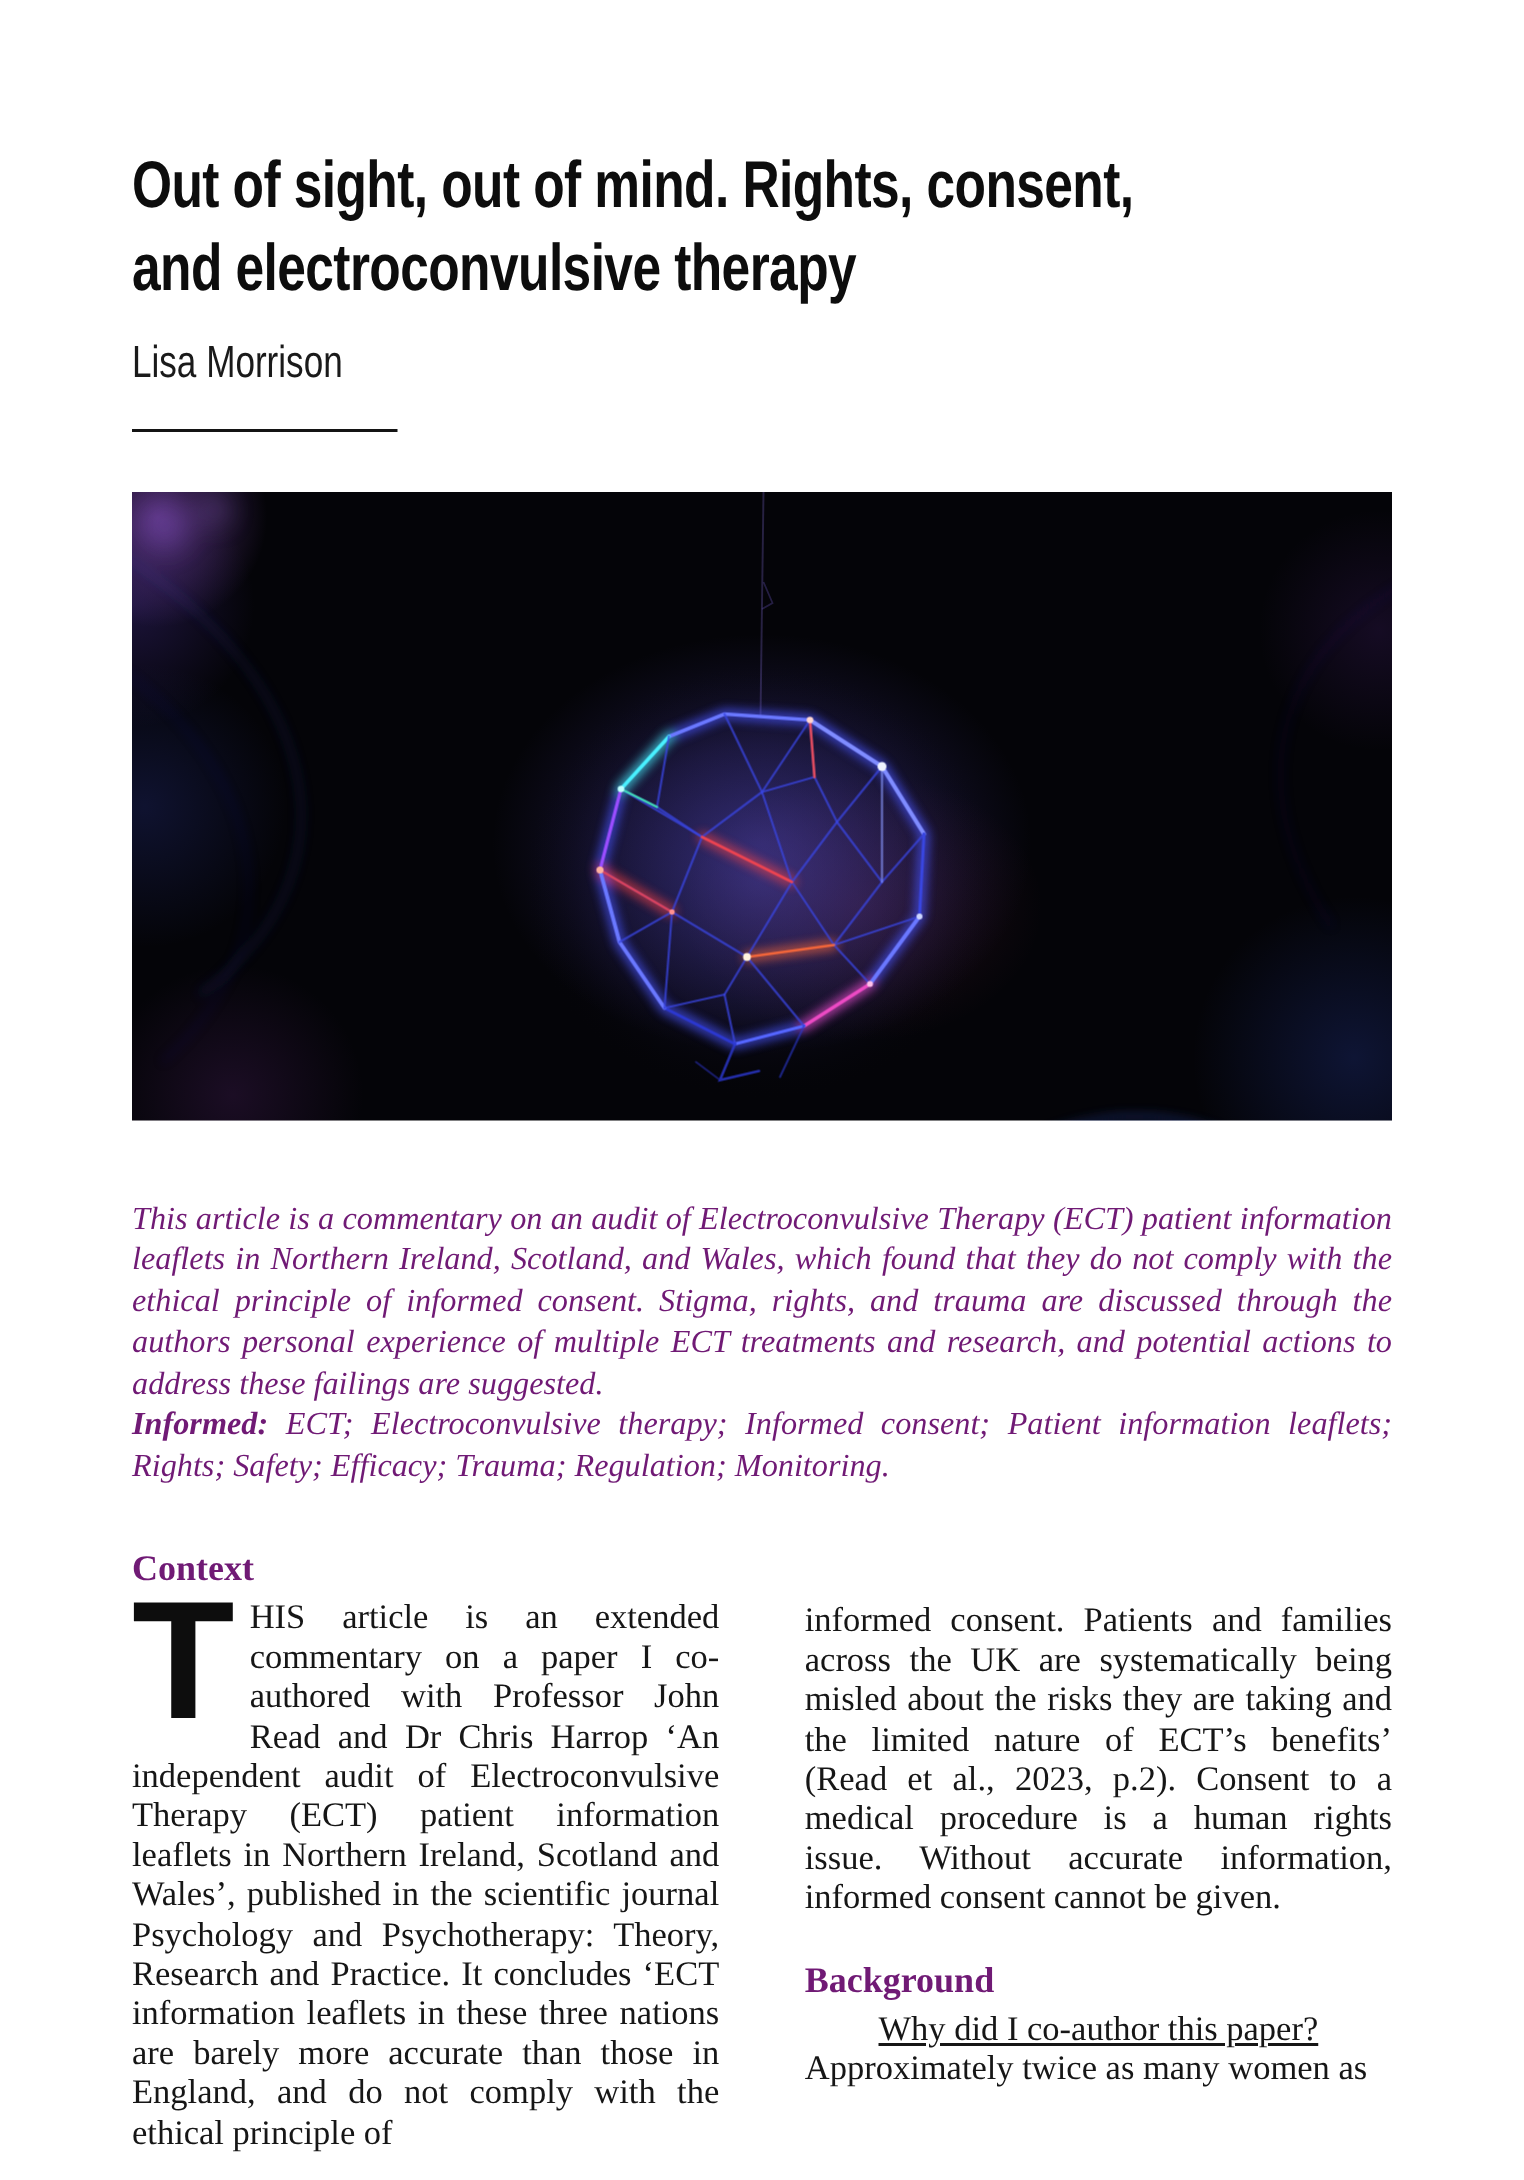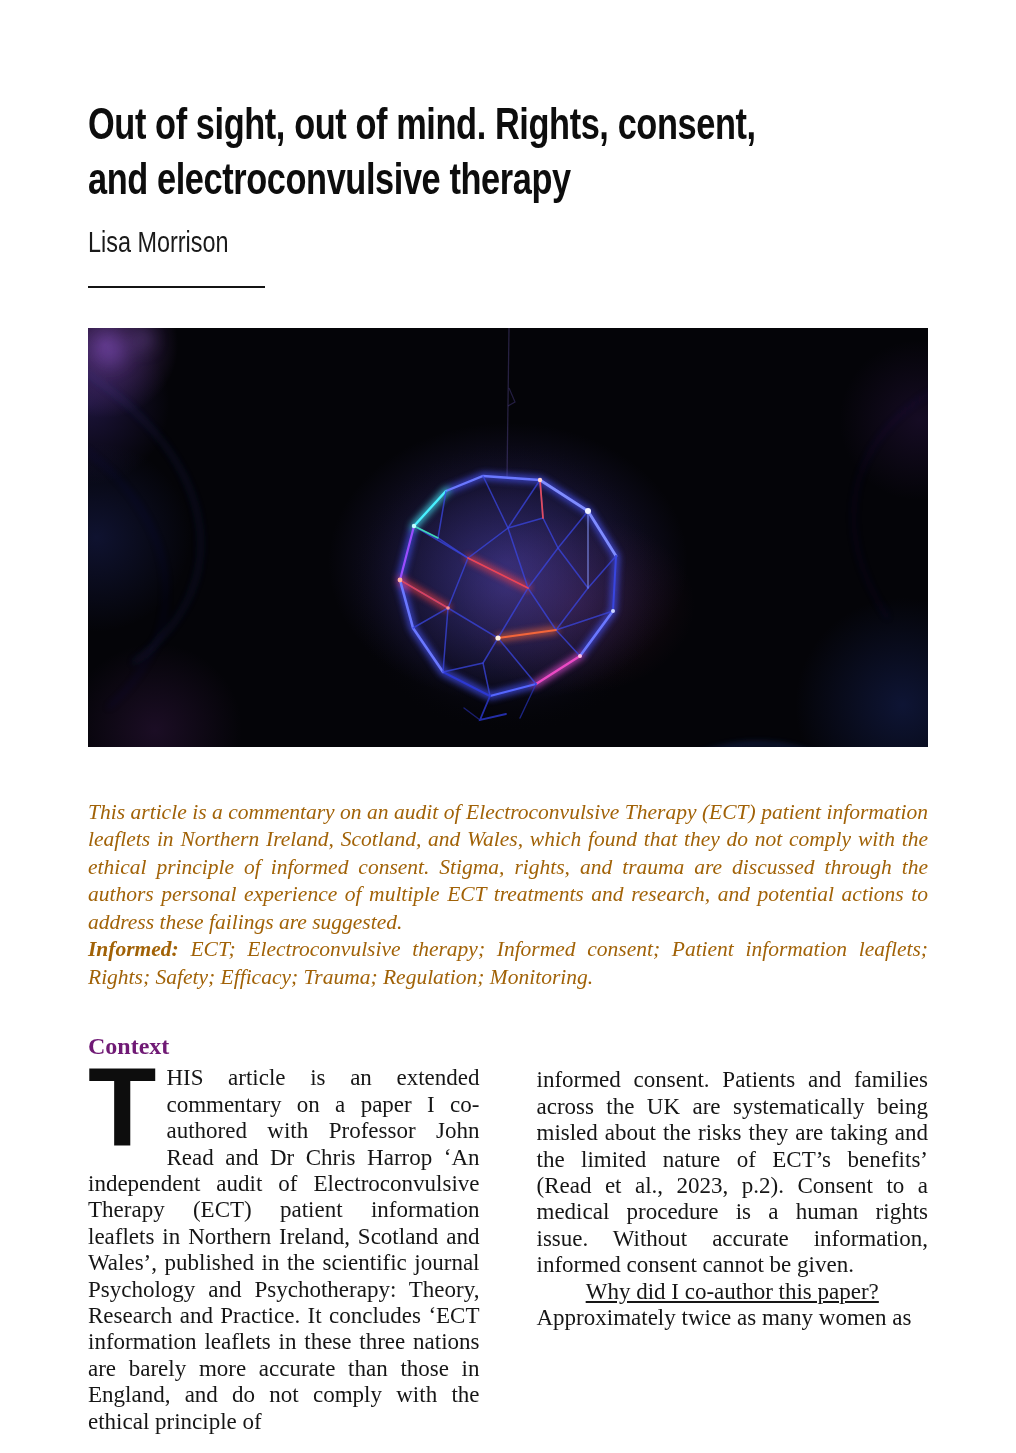--- a/index.html
+++ b/index.html
@@ -31,21 +31,21 @@
       radial-gradient(circle at 99% 22%,rgba(100,45,160,0.18), rgba(0,0,0,0) 9%),
       radial-gradient(circle at 97% 90%,rgba(50,80,210,0.22), rgba(0,0,0,0) 12%),
       radial-gradient(ellipse 180px 140px at 50% 56%, rgba(85,70,190,0.40), rgba(0,0,0,0) 100%),
       radial-gradient(ellipse 120px 90px at 58% 66%, rgba(190,60,110,0.16), rgba(0,0,0,0) 100%),
       #040408;
   }
   .photo svg{position:absolute; inset:0;}
   
   .abstract{
     margin-top:52px; font-style:italic; font-size:21.5px; line-height:27.5px;
-    text-align:justify; color:#a16207;
+    text-align:justify; color:#701a75;
   }
   .abstract .kw-label{font-weight:700;}
   
   .columns{margin-top:40px; display:flex; gap:44px;}
   .col{width:398px; font-size:23px; line-height:26.4px; text-align:justify;}
   .col-right{padding-top:36px;margin-left:13px;}
   .sec-heading{
     font-weight:700; font-size:24px; line-height:30px; text-align:left;
     margin:0 0 4px 0; color:#701a75;
   }
@@ -180,19 +180,20 @@
     <span class="kw-label">Informed:</span><span> ECT; Electroconvulsive therapy; Informed consent; Patient information leaflets; Rights; Safety; Efficacy; Trauma; Regulation; Monitoring.</span>
   </div>
 
   <div class="columns">
     <div class="col col-left">
       <h2 class="sec-heading">Context</h2>
       <p style="margin:0;"><span class="dropcap">T</span><span>HIS article is an extended commentary on a paper I co-authored with Professor John Read and Dr Chris Harrop ‘An independent audit of Electroconvulsive Therapy (ECT) patient information leaflets in Northern Ireland, Scotland and Wales’, published in the scientific journal Psychology and Psychotherapy: Theory, Research and Practice. It concludes ‘ECT information leaflets in these three nations are barely more accurate than those in England, and do not comply with the ethical principle of</span></p>
     </div>
     <div class="col col-right">
       <p style="margin:0;">informed consent. Patients and families across the UK are systematically being misled about the risks they are taking and the limited nature of ECT’s benefits’ (Read et al., 2023, p.2). Consent to a medical procedure is a human rights issue. Without accurate information, informed consent cannot be given.</p>
+      <h2 class="sec-heading spaced">Background</h2>
       <div class="plain-line">Why did I co-author this paper?</div>
       <div>Approximately twice as many women as</div>
     </div>
   </div>
 
 
 </div>
 
 </body></html>

